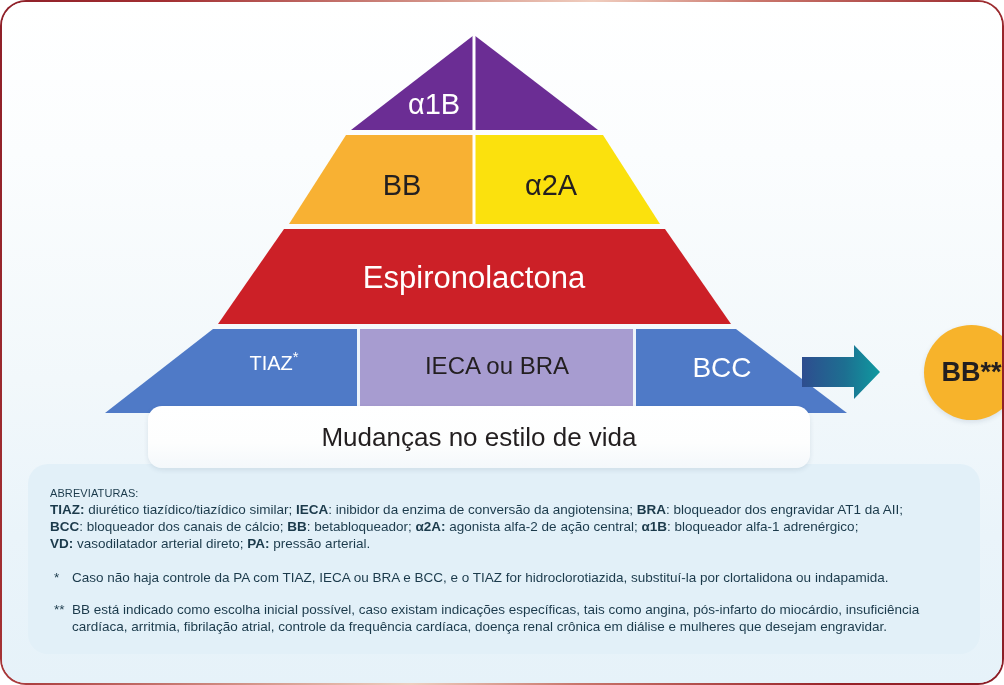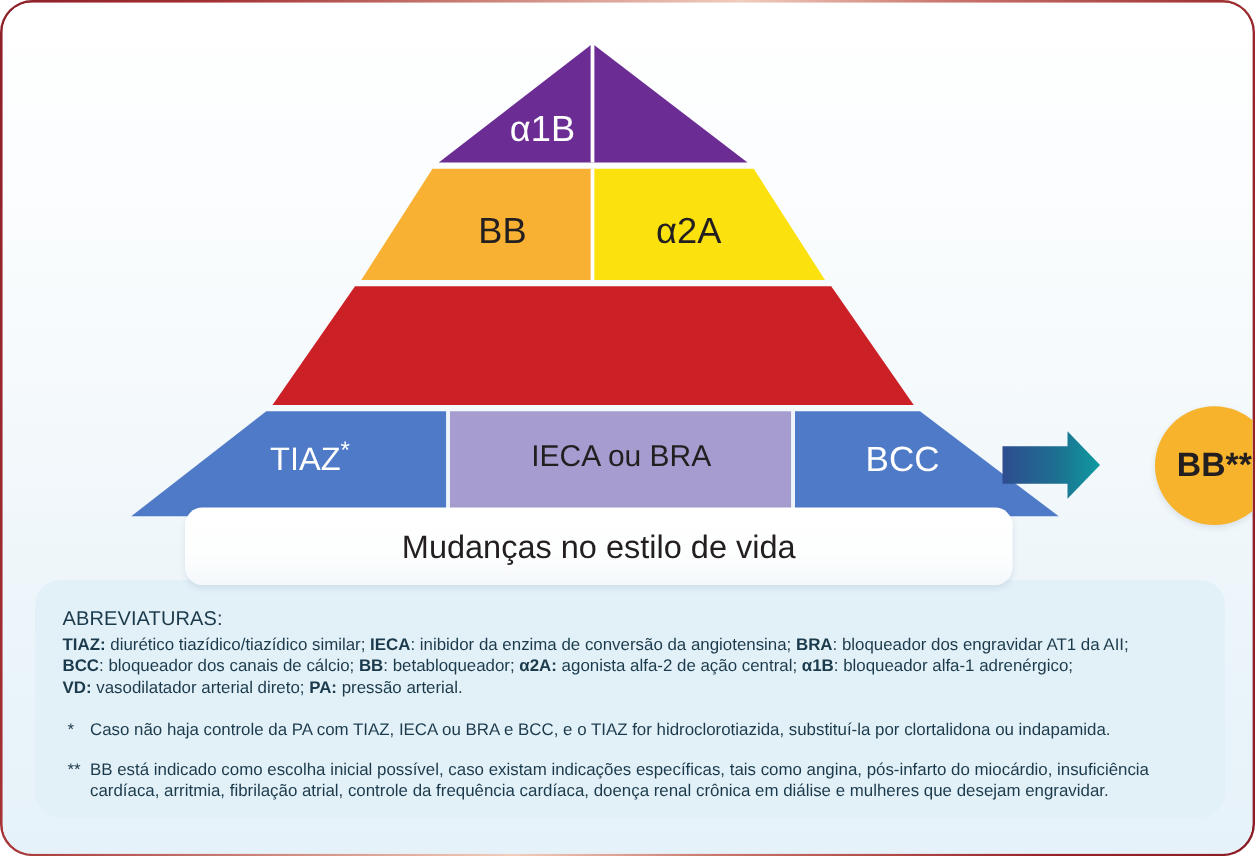--- a/index.html
+++ b/index.html
@@ -84,23 +84,23 @@
   #lbl-espiro {
     color: #ffffff;
     font-size: 31px;
     top: 258px;
     left: 272px;
     width: 400px;
   }
 
   #lbl-tiaz {
     color: #ffffff;
-    font-size: 26px;
+    font-size: 20px;
     top: 350px;
-    left: 166px;
+    left: 192px;
     width: 160px;
   }
   #lbl-ieca {
     color: #231f20;
     font-size: 24px;
     top: 350px;
     left: 360px;
     width: 270px;
   }
   #lbl-bcc {
@@ -160,21 +160,21 @@
   
   #legend {
     position: absolute;
     left: 48px;
     top: 485px;
     width: 905px;
     color: #1b3a4b;
     font-family: "Liberation Sans", sans-serif;
   }
   #abbrev-title {
-    font-size: 16px;
+    font-size: 11px;
     font-weight: 400;
     color: #1b3a4b;
     margin-bottom: 2px;
     letter-spacing: .1px;
   }
   .abbrev-line {
     font-size: 13.5px;
     line-height: 17px;
     color: #1b3a4b;
   }
@@ -233,20 +233,21 @@
     <line x1="632.5" y1="327" x2="632.5" y2="411" stroke="#eef4fa" stroke-width="3"></line>
 
     <polygon points="800,355 852,355 852,343 878,370 852,397 852,385 800,385" fill="url(#arrowGrad)"></polygon>
   </svg>
 
   <div class="plabel" id="lbl-a1b">α1B</div>
 
   <div class="plabel" id="lbl-bb">BB</div>
   <div class="plabel" id="lbl-a2a">α2A</div>
 
+  <div class="plabel" id="lbl-espiro">Espironolactona</div>
 
   <div class="plabel" id="lbl-tiaz"><span>TIAZ</span><span class="star">*</span></div>
 
   <div class="plabel" id="lbl-ieca">IECA ou BRA</div>
 
   <div class="plabel" id="lbl-bcc">BCC</div>
 
   <div id="lifestyle-box">
     <span id="lifestyle-text">Mudanças no estilo de vida</span>
   </div>

